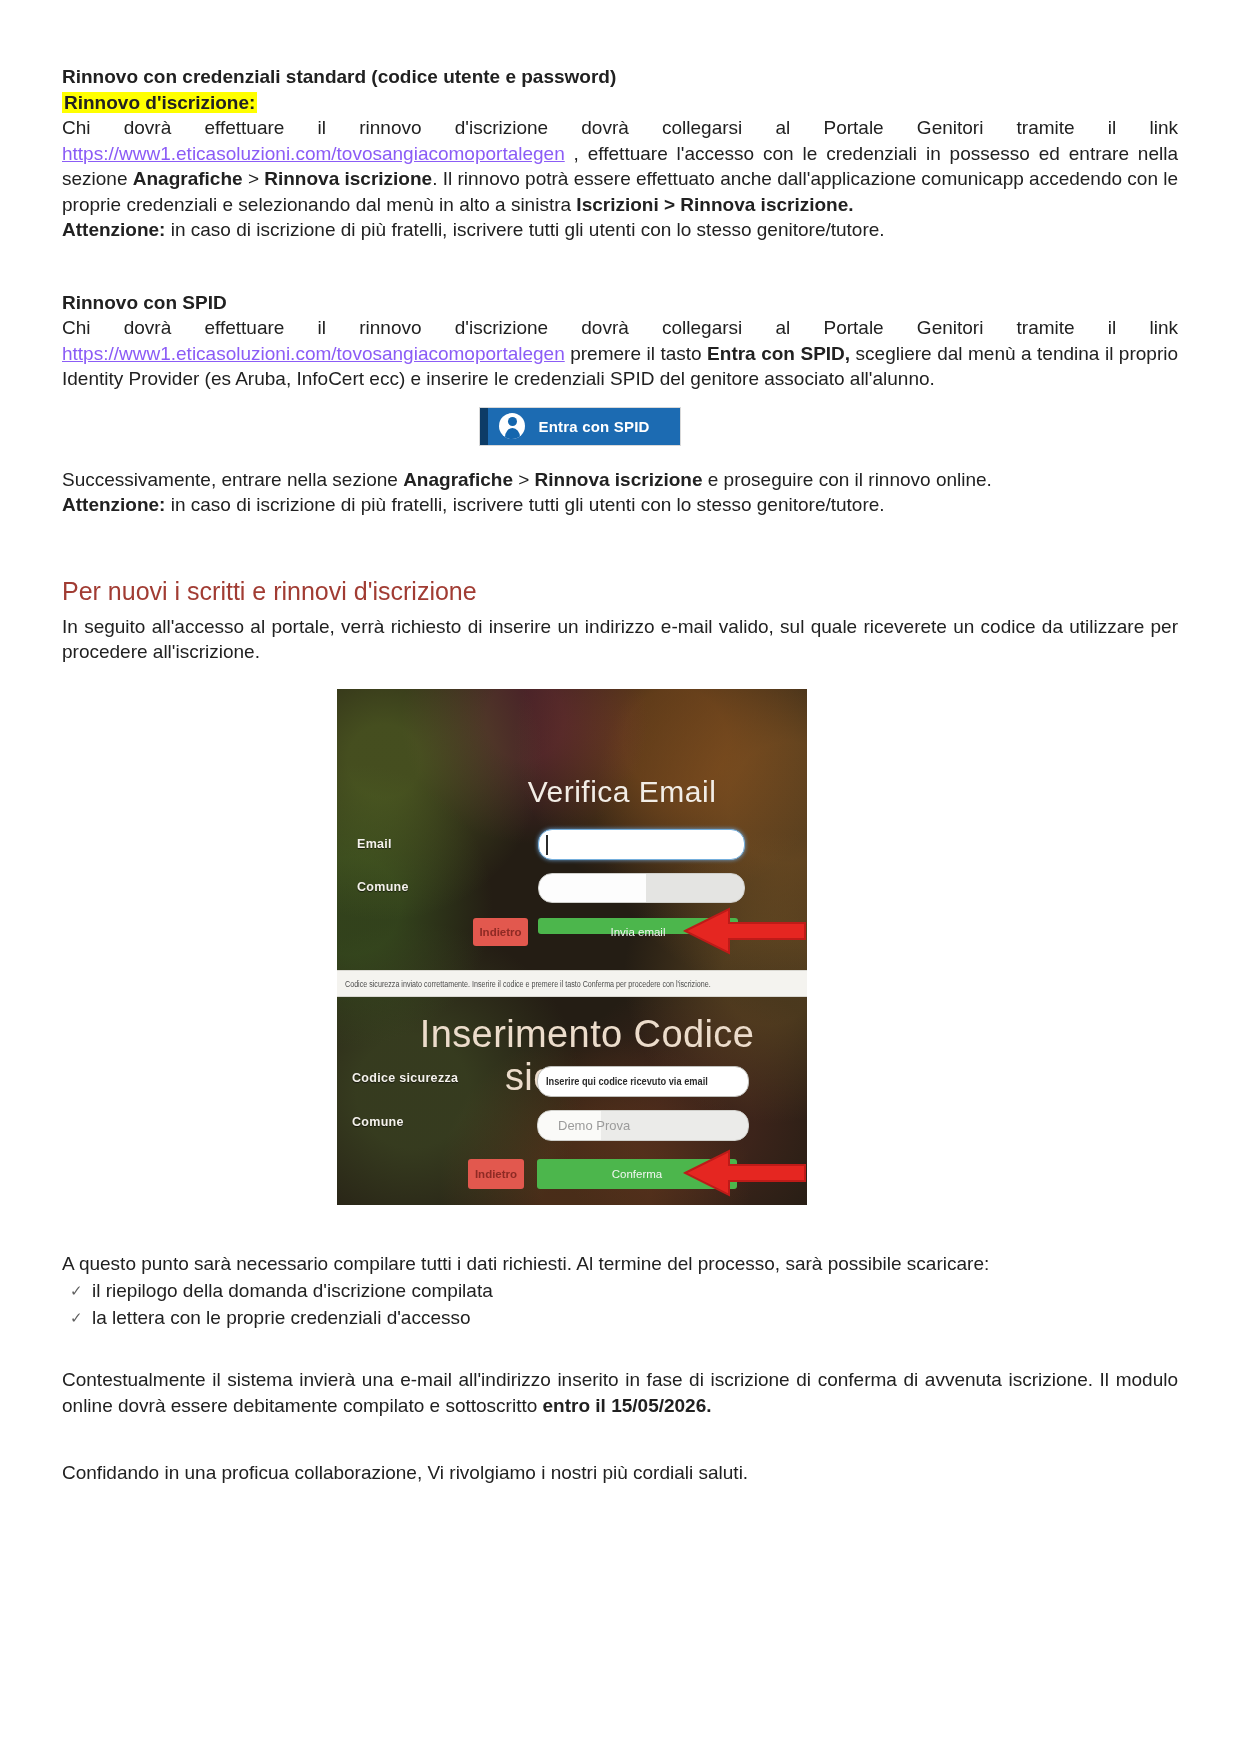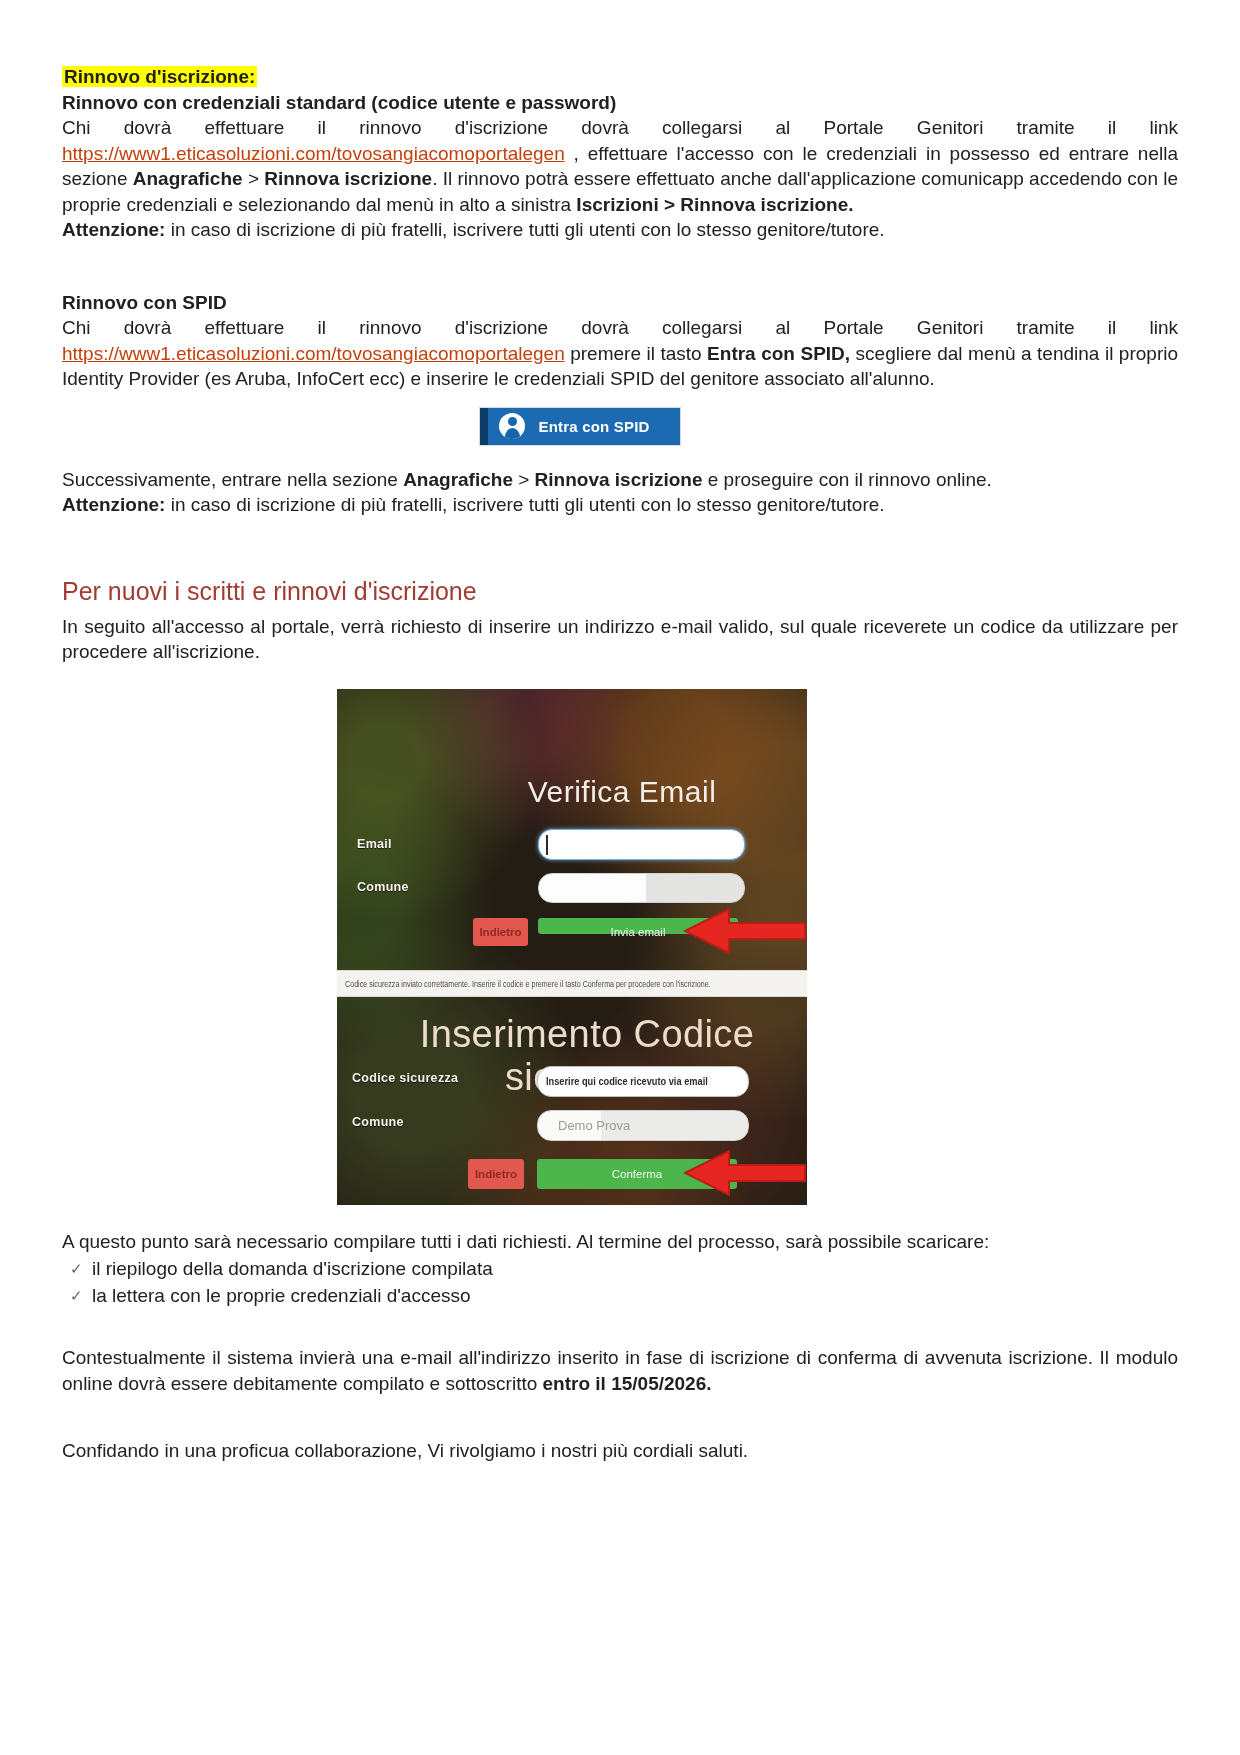--- a/index.html
+++ b/index.html
@@ -6,21 +6,21 @@
   .page{
     width:1240px;height:1755px;background:#ffffff;position:relative;overflow:hidden;
     font-family:"Liberation Sans", sans-serif;color:#212121;
   }
   .content{padding:64px 62px 0 62px;}
   .line{margin:0;font-size:19px;line-height:25.5px;}
   .bold{font-weight:700;}
   .hl{background:#ffff00;padding:0 2px;}
   .para{margin:0;font-size:19px;line-height:25.5px;}
   .j{text-align:justify;}
-  a.doclink{color:#c2410c;cursor:pointer;}
+  a.doclink{color:#8b5cf6;cursor:pointer;}
   strong{font-weight:700;}
 
   
   .spid-row{margin-top:16px;text-align:center;}
   .spid-btn{
     display:inline-flex;align-items:center;gap:13px;
     background:#1C6BB2;border-left:8px solid #0D3C67;
     height:37px;padding:0 30px 0 11px;transform:translateX(-40px);
     box-shadow:0 0 0 1px rgba(0,0,0,.15);
   }
@@ -90,33 +90,33 @@
   .btn-conferma{left:200px;top:470px;width:200px;height:30px;line-height:30px;}
 
   
   .checks{margin:2px 0 0 0;padding:0;list-style:none;}
   .checks li{margin:0;padding-left:30px;font-size:19px;line-height:26.5px;position:relative;}
   .checks li .ck{position:absolute;left:8px;top:0;color:#5f5f5f;font-size:15px;}
   .mt47{margin-top:47px;}
   .mt56{margin-top:58px;}
   .mt8{margin-top:8px;}
   .mt22{margin-top:22px;}
-  .mt46{margin-top:24px;}
+  .mt46{margin-top:46px;}
   .mt36{margin-top:36px;}
   .mt40{margin-top:42px;}
 </style>
 </head>
 <body>
 
 <div class="page">
   <div class="content">
 
+    <p class="line bold">Rinnovo con credenziali standard (codice utente e password)</p>
+
     <p class="line"><span class="hl bold">Rinnovo d'iscrizione:</span></p>
-
-    <p class="line bold">Rinnovo con credenziali standard (codice utente e password)</p>
 
     <p class="para j"><span>Chi dovrà effettuare il rinnovo d'iscrizione dovrà collegarsi al Portale Genitori tramite il link </span><a class="doclink" href="#">https://www1.eticasoluzioni.com/tovosangiacomoportalegen</a><span> ,  effettuare l'accesso con le credenziali in possesso ed entrare nella sezione </span><strong>Anagrafiche</strong><span> &gt; </span><strong>Rinnova iscrizione</strong><span>. Il rinnovo potrà essere effettuato anche  dall'applicazione comunicapp accedendo con le proprie credenziali e selezionando dal menù in alto a sinistra </span><strong>Iscrizioni &gt; Rinnova iscrizione.</strong></p>
 
     <p class="para"><strong>Attenzione:</strong><span> in caso di iscrizione di più fratelli, iscrivere tutti gli utenti con lo stesso genitore/tutore.</span></p>
 
     <p class="line bold mt47">Rinnovo con SPID</p>
 
     <p class="para j"><span>Chi dovrà effettuare il rinnovo d'iscrizione dovrà collegarsi al Portale Genitori tramite il link </span><a class="doclink" href="#">https://www1.eticasoluzioni.com/tovosangiacomoportalegen</a><span> premere il tasto </span><strong>Entra con SPID,</strong><span> scegliere dal menù a tendina il proprio Identity Provider (es Aruba, InfoCert ecc) e inserire le credenziali SPID del genitore  associato all'alunno.</span></p>
 
     <div class="spid-row">

